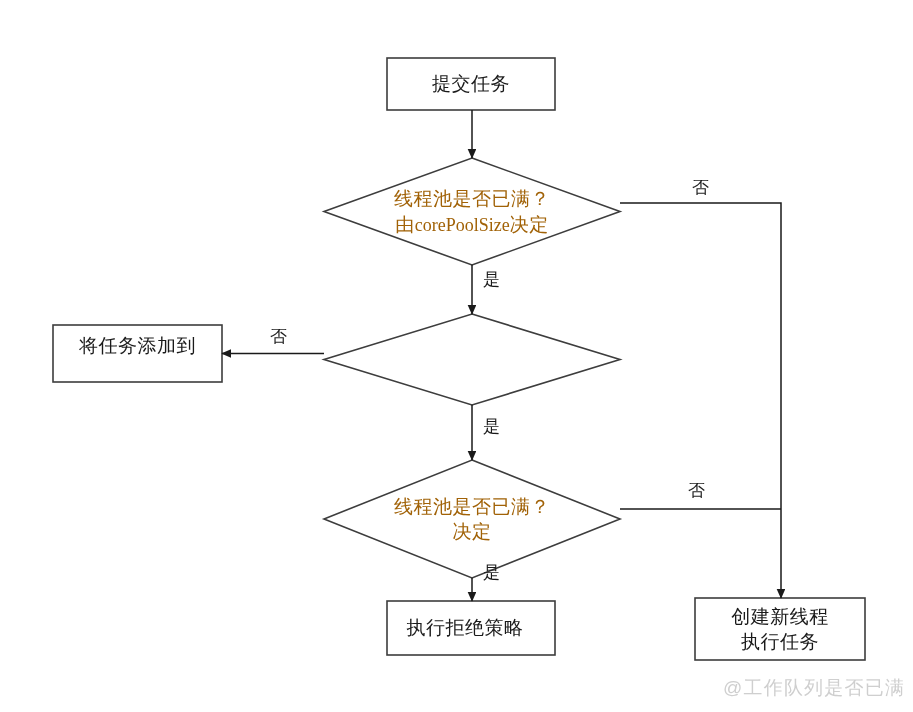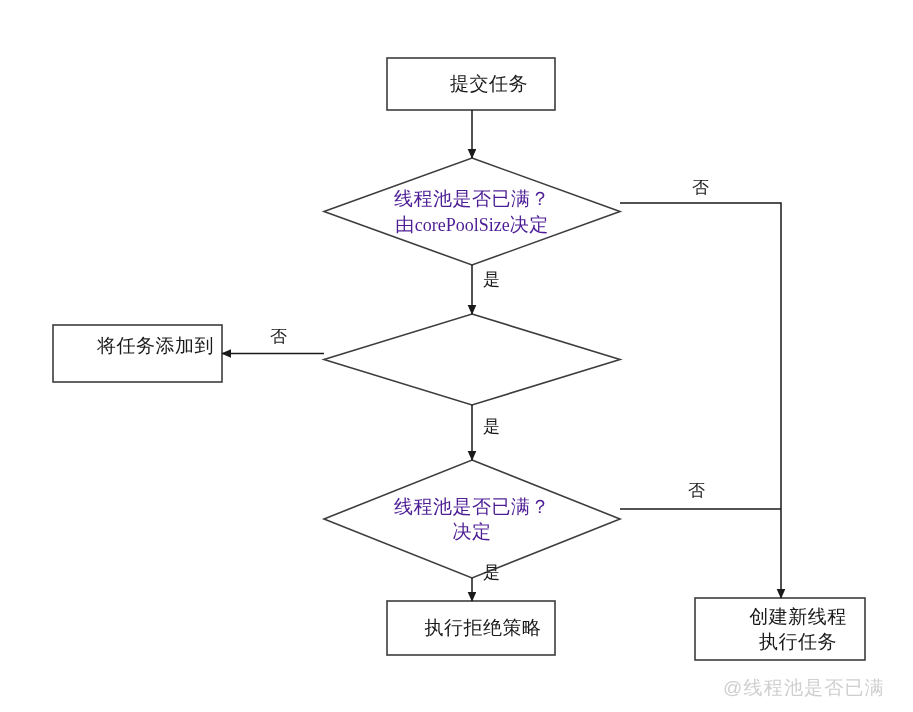--- a/index.html
+++ b/index.html
@@ -26,31 +26,30 @@
     box-sizing: border-box;
     display: flex;
     flex-direction: column;
     align-items: center;
     justify-content: center;
     text-align: center;
     color: #1a1a1a;
     line-height: 1.32;
     font-size: 19px;
     letter-spacing: 0.5px;
-    margin-left: 18px;
   }
   .diamond-label {
     position: absolute;
     box-sizing: border-box;
     display: flex;
     flex-direction: column;
     align-items: center;
     justify-content: center;
     text-align: center;
-    color: #4c1d95;
+    color: #a16207;
     line-height: 1.34;
     font-size: 19px;
     letter-spacing: 0.5px;
     pointer-events: none;
   }
   .mono {
     font-family: Liberation Serif, serif;
     font-size: 18px;
     letter-spacing: 0;
   }
@@ -142,13 +141,13 @@
   <span class="line-row">执行任务</span>
 </div>
 
 <div class="edge-label" style="left:692px; top:179px;">否</div>
 <div class="edge-label" style="left:483px; top:271px;">是</div>
 <div class="edge-label" style="left:270px; top:328px;">否</div>
 <div class="edge-label" style="left:483px; top:418px;">是</div>
 <div class="edge-label" style="left:688px; top:482px;">否</div>
 <div class="edge-label" style="left:483px; top:564px;">是</div>
 
-<div class="watermark" style="left:723px; top:675px;">@线程池是否已满</div>
+<div class="watermark" style="left:723px; top:675px;">@工作队列是否已满</div>
 
 </body></html>

